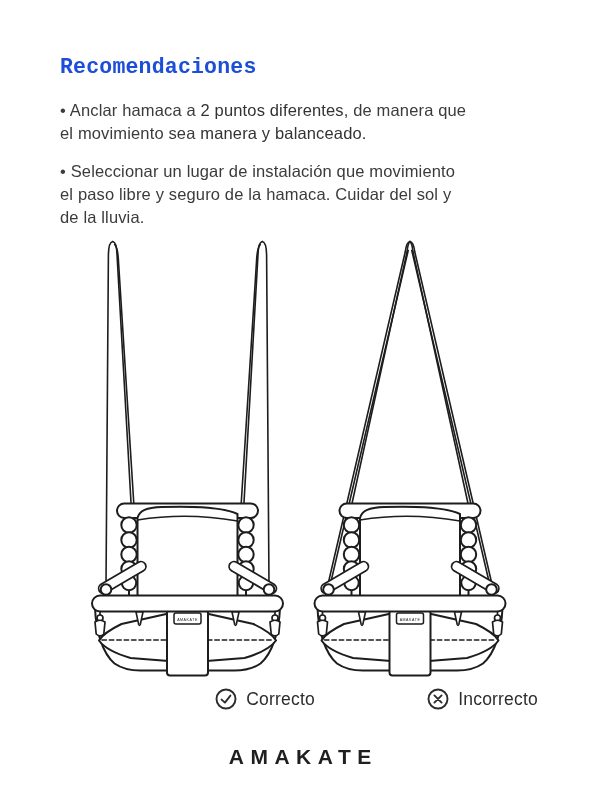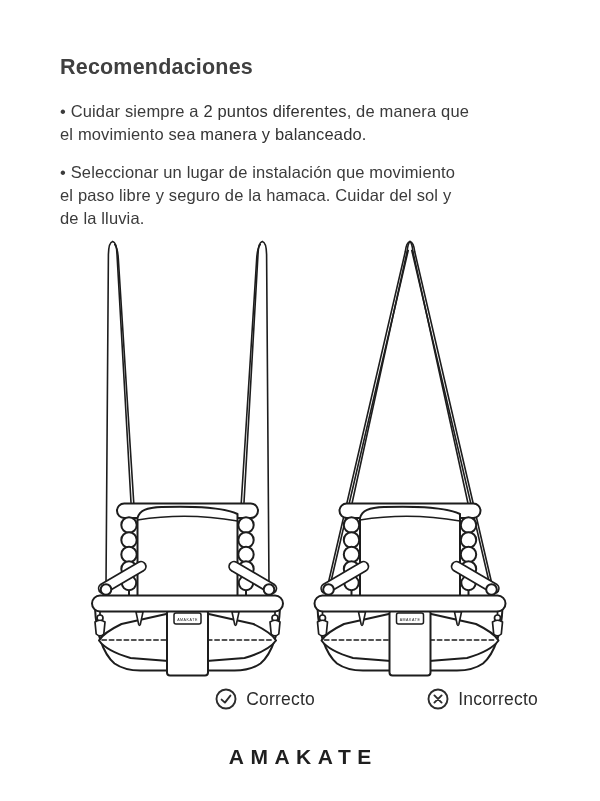--- a/index.html
+++ b/index.html
@@ -8,22 +8,22 @@
     position:relative;
     width:600px; height:801px;
     background:#ffffff;
     font-family:"Liberation Sans","DejaVu Sans",sans-serif;
     overflow:hidden;
   }
   .content {
     position:absolute; top:55px; left:60px; width:412px;
   }
   .title {
-    font-size:21.5px; font-weight:700; color:#404040;
-    letter-spacing:0.2px; margin-bottom:20px;
+    font-size:21.5px; font-weight:700; color:#1d4ed8;
+    letter-spacing:0.2px; margin-bottom:20px;font-family:Liberation Mono, monospace;
   }
   .para {
     font-size:16.5px; line-height:23px; color:#3b3b3b;
     letter-spacing:0.15px; margin-bottom:15px;
   }
   .para b { font-weight:400; color:#333333; }
   .diagram-svg {
     position:absolute; top:230px; left:0; width:600px; height:452px;
   }
   .caption-row {
@@ -42,21 +42,21 @@
     letter-spacing:6.5px; text-indent:6.5px;
   }
 </style>
 </head>
 <body>
 
 <div class="page">
 
   <div class="content">
     <div class="title">Recomendaciones</div>
-    <p class="para"><span>• Cuidar siempre a </span><b>2 puntos diferentes</b><span>, de manera que el movimiento sea </span><b>manera y balanceado.</b></p>
+    <p class="para"><span>• Anclar hamaca a </span><b>2 puntos diferentes</b><span>, de manera que el movimiento sea </span><b>manera y balanceado.</b></p>
     <p class="para">• Seleccionar un lugar de instalación que movimiento el paso libre y seguro de la hamaca. Cuidar del sol y de la lluvia.</p>
   </div>
 
   <svg class="diagram-svg" viewBox="0 0 600 452" fill="none" stroke="#1d1d1d" stroke-width="2" stroke-linecap="round" stroke-linejoin="round">
     <defs>
 
       <g id="seat">
 
         <line x1="-58.5" y1="281" x2="-58.5" y2="368" stroke-width="2"></line>
         <line x1="58.5" y1="281" x2="58.5" y2="368" stroke-width="2"></line>

